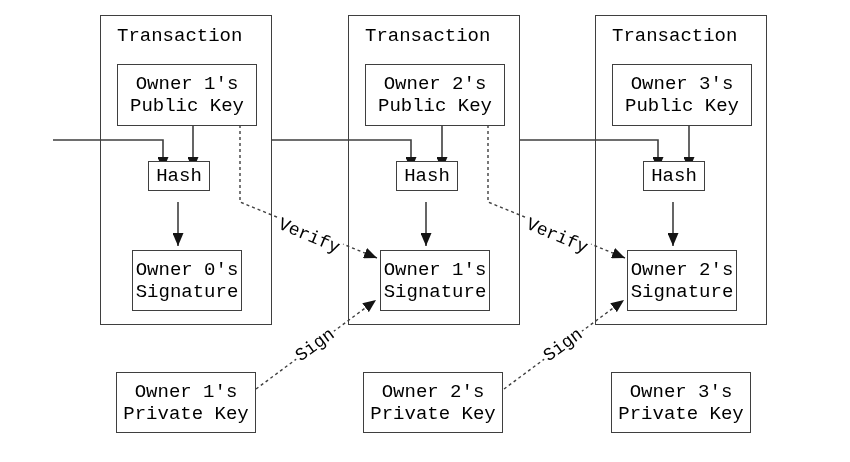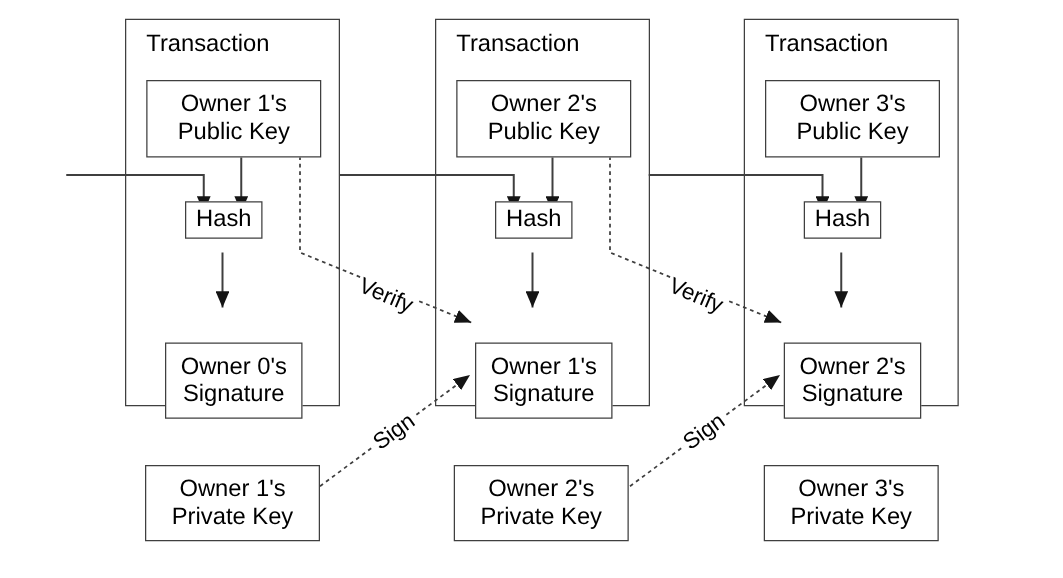--- a/index.html
+++ b/index.html
@@ -4,41 +4,42 @@
 <style>
   :root{
     --bg:#ffffff; --line:#3f3f3f; --arrowhead:#141414; --text:#000000;
   }
   *{margin:0;padding:0;box-sizing:border-box;}
   html,body{background:var(--bg);}
   body{font-family:"Liberation Sans", sans-serif;color:var(--text);}
   .stage{
     position:relative;width:776px;height:462px;background:var(--bg);
     overflow:hidden;
+    font-family:Liberation Mono, monospace;
   }
   svg.wires{position:absolute;left:0;top:0;width:850px;height:462px;z-index:0;}
   svg.wires .solid{stroke:var(--line);stroke-width:1.6;fill:none;}
   svg.wires .dashed{stroke:var(--line);stroke-width:1.4;fill:none;stroke-dasharray:3 3;}
   svg.wires .head{fill:var(--arrowhead);}
   .txn{
     position:absolute;top:15px;width:172px;height:310px;
     border:1.6px solid var(--line);background:transparent;z-index:1;
   }
   .txn-title{
     position:absolute;left:16px;top:9px;font-size:19px;line-height:22px;
     white-space:nowrap;
   }
   .node{
     position:absolute;border:1.6px solid var(--line);background:var(--bg);
     display:flex;align-items:center;justify-content:center;text-align:center;
     font-size:19px;line-height:22px;white-space:pre-line;z-index:1;
   }
   .pubkey{left:16px;top:48px;width:140px;height:62px;}
   .hashbox{left:47px;top:145px;width:62px;height:30px;}
-  .sigbox{left:31px;top:234px;width:110px;height:61px;margin-top:24px;}
+  .sigbox{left:31px;top:234px;width:110px;height:61px;}
   .privkey{position:absolute;top:372px;width:140px;height:61px;z-index:1;
     border:1.6px solid var(--line);background:var(--bg);
     display:flex;align-items:center;justify-content:center;text-align:center;
     font-size:19px;line-height:22px;white-space:pre-line;}
   .edge-label{
     position:absolute;z-index:2;font-size:18px;line-height:20px;
     background:var(--bg);padding:0 2px;white-space:nowrap;
     transform:translate(-50%,-50%) rotate(var(--rot,0deg));
   }
 </style>

